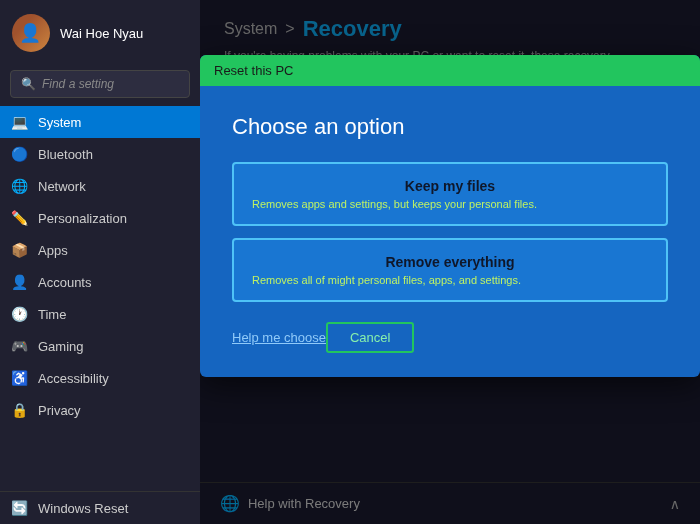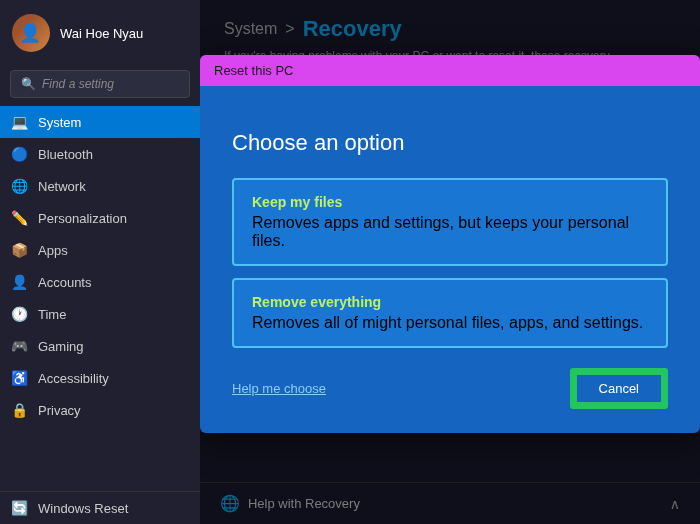--- a/index.html
+++ b/index.html
@@ -163,83 +163,82 @@
     
     .dialog {
       width: 560px;
       background: #1565c0;
       border-radius: 6px;
       overflow: hidden;
       box-shadow: 0 8px 32px rgba(0,0,0,0.6);
     }
 
     .dialog-titlebar {
-      background: #d946ef;
+      background: #22c55e;
       padding: 8px 14px;
       font-size: 13px;
       color: #1a1a1a;
       font-weight: 400;
     }
 
     .dialog-body {
-      padding: 44px 32px 24px;
+      padding: 28px 32px 24px;
     }
 
     .dialog-title {
       color: #ffffff;
       font-size: 22px;
       font-weight: 400;
       margin-bottom: 22px;
     }
 
     .option-card {
       background: #1976d2;
       border: 2px solid #4fc3f7;
       border-radius: 4px;
       padding: 14px 18px;
       margin-bottom: 12px;
       cursor: pointer;
       transition: background 0.15s;
     }
 
     .option-title {
-      color: #bef264;
+      color: #0f172a;
       font-size: 14px;
       font-weight: 600;
       margin-bottom: 4px;
+      text-align: center;
     }
 
     .option-desc {
-      color: #000000;
-      font-size: 16px;
+      color: #bef264;
+      font-size: 11px;
     }
 
     .dialog-footer {
       display: flex;
-      justify-content: space-between;
       align-items: center;
       margin-top: 20px;
     }
 
     .help-link {
       color: #90caf9;
       font-size: 13px;
       text-decoration: underline;
       cursor: pointer;
     }
 
     .cancel-btn {
       background: transparent;
-      border: 7px solid #22c55e;
-      color: #ffffff;
+      border: 2px solid #22c55e;
+      color: #86efac;
       padding: 6px 22px;
       border-radius: 3px;
       font-size: 13px;
       cursor: pointer;
-      margin-left: 48px;
     }
 
     
     .help-bar {
       position: absolute;
       bottom: 0;
       left: 0;
       right: 0;
       height: 42px;
       background: #1a1a2e;

